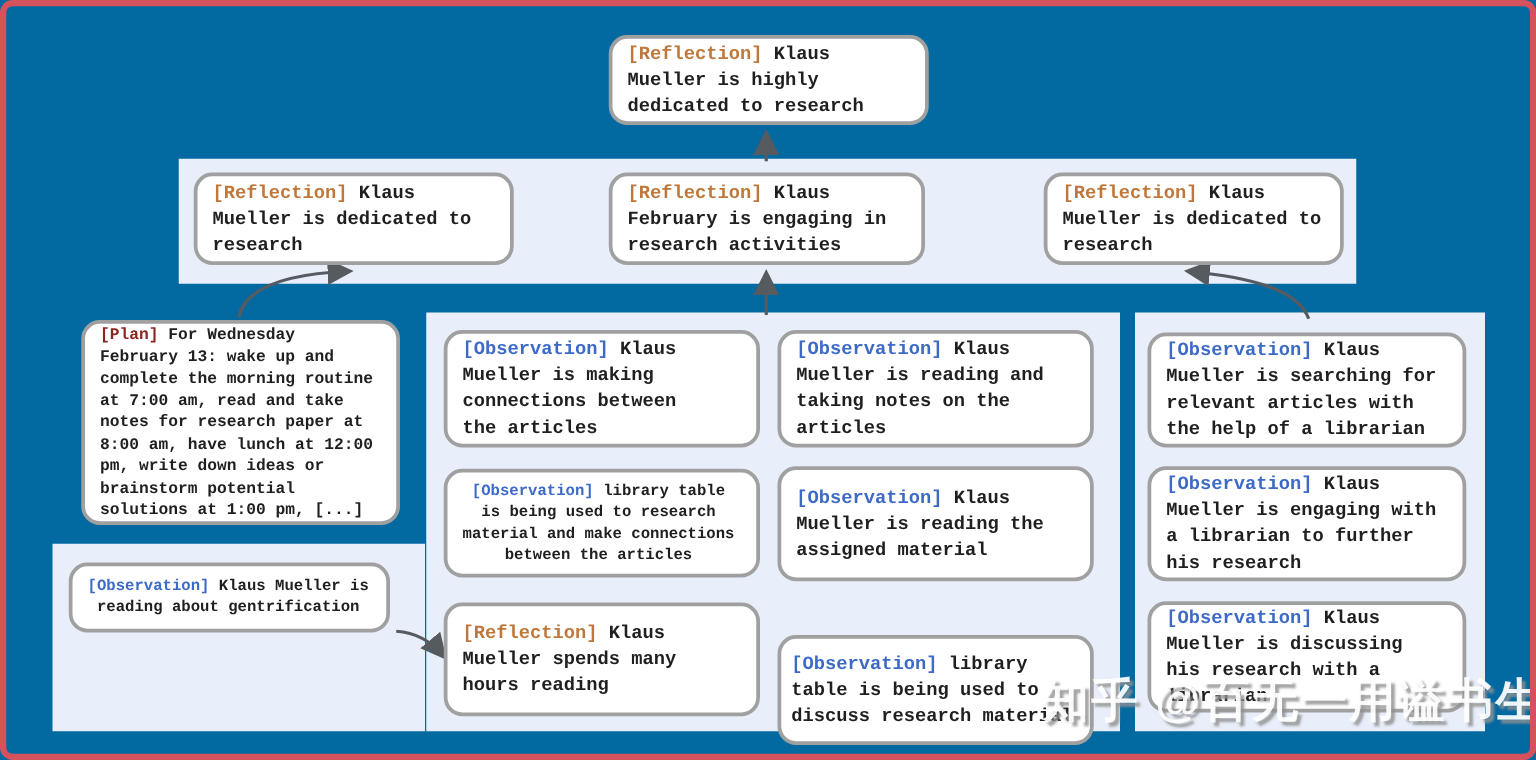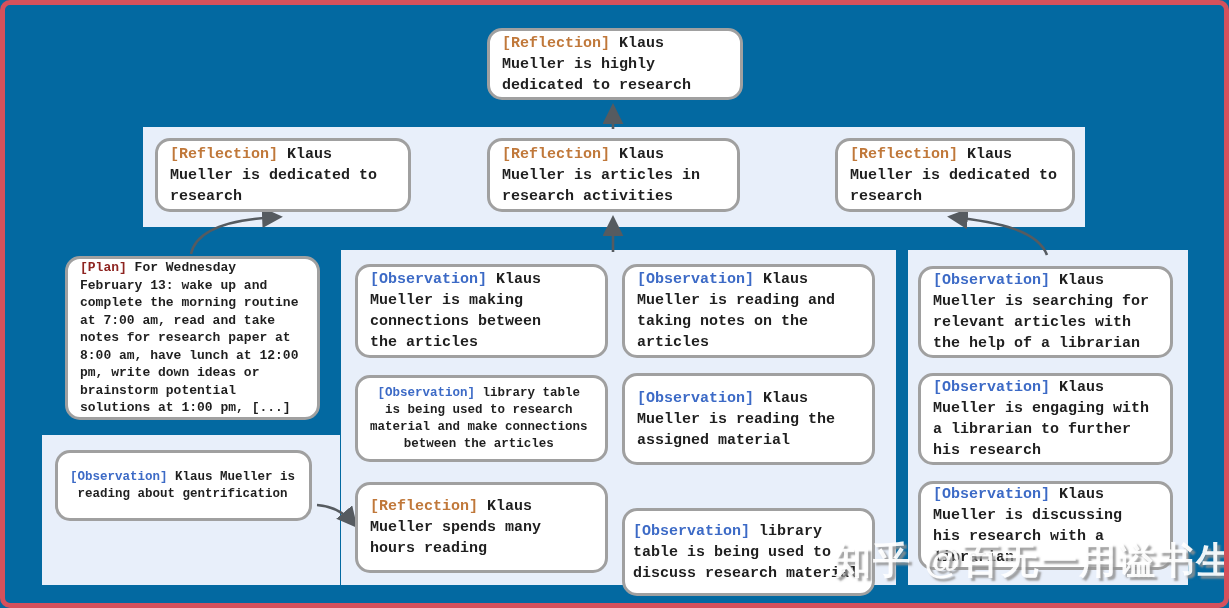--- a/index.html
+++ b/index.html
@@ -55,42 +55,42 @@
 dedicated to research</span></div>
   </div>
 
   <div class="node fs-lg" style="left:155px;top:138px;width:256px;height:74px">
     <div class="txt"><span class="lab-reflection">[Reflection]</span><span> Klaus
 Mueller is dedicated to
 research</span></div>
   </div>
   <div class="node fs-lg" style="left:487px;top:138px;width:253px;height:74px">
     <div class="txt"><span class="lab-reflection">[Reflection]</span><span> Klaus
-Mueller is articles in
+February is engaging in
 research activities</span></div>
   </div>
   <div class="node fs-lg" style="left:835px;top:138px;width:240px;height:74px">
     <div class="txt"><span class="lab-reflection">[Reflection]</span><span> Klaus
 Mueller is dedicated to
 research</span></div>
   </div>
 
   <div class="node fs-plan" style="left:65px;top:256px;width:255px;height:164px">
     <div class="txt"><span class="lab-plan">[Plan]</span><span> For Wednesday
 February 13: wake up and
 complete the morning routine
 at 7:00 am, read and take
 notes for research paper at
 8:00 am, have lunch at 12:00
 pm, write down ideas or
 brainstorm potential
 solutions at 1:00 pm, [...]</span></div>
   </div>
 
-  <div class="node fs-sm" style="left:55px;top:450px;width:257px;height:71px">
+  <div class="node fs-sm" style="left:55px;top:450px;width:257px;height:56px">
     <div class="txt"><span class="lab-observation">[Observation]</span><span> Klaus Mueller is
 reading about gentrification</span></div>
   </div>
 
   <div class="node fs-lg" style="left:355px;top:264px;width:253px;height:94px">
     <div class="txt"><span class="lab-observation">[Observation]</span><span> Klaus
 Mueller is making
 connections between
 the articles</span></div>
   </div>

